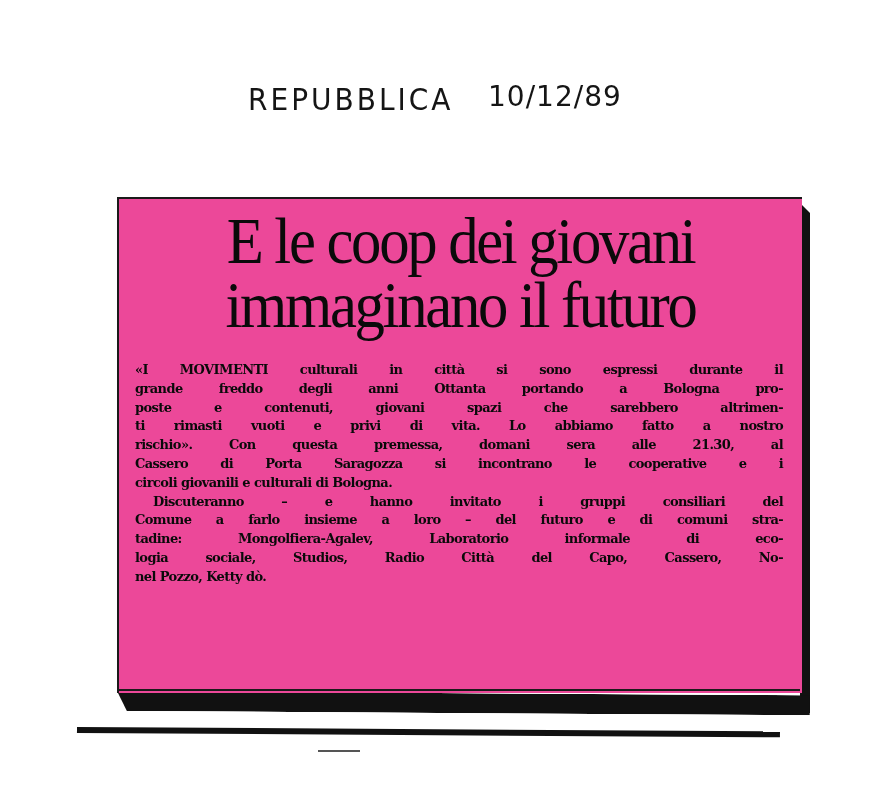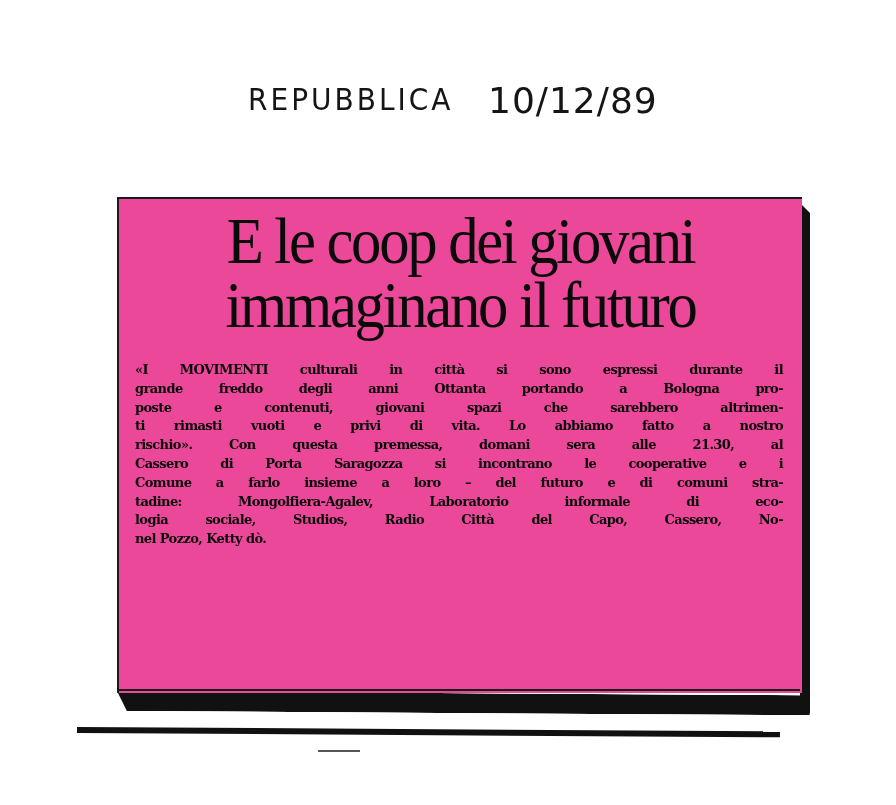--- a/index.html
+++ b/index.html
@@ -30,21 +30,21 @@
       left: 0;
       top: 6px;
       font-size: 28px;
       letter-spacing: 3px;
       transform: scaleY(1.05);
     }
     .hw-date {
       position: absolute;
       left: 240px;
       top: 2px;
-      font-size: 36px;
+      font-size: 28px;
       letter-spacing: 1px;
     }
     .clip {
       position: absolute;
       left: 117px;
       top: 197px;
       width: 683px;
       height: 494px;
       border: 2px solid #1a1a1a;
       border-right: none;
@@ -154,22 +154,24 @@
   </div>
 
   <div class="body-text">
     <div>
       <span class="line">«I MOVIMENTI culturali in città si sono espressi durante il</span>
       <span class="line">grande freddo degli anni Ottanta portando a Bologna pro-</span>
       <span class="line">poste e contenuti, giovani spazi che sarebbero altrimen-</span>
       <span class="line">ti rimasti vuoti e privi di vita. Lo abbiamo fatto a nostro</span>
       <span class="line">rischio». Con questa premessa, domani sera alle 21.30, al</span>
       <span class="line">Cassero di Porta Saragozza si incontrano le cooperative e i</span>
+      <span class="line last">circoli giovanili e culturali di Bologna.</span>
     </div>
     <div>
+      <span class="line indent">Discuteranno – e hanno invitato i gruppi consiliari del</span>
       <span class="line">Comune a farlo insieme a loro – del futuro e di comuni stra-</span>
       <span class="line">tadine: Mongolfiera-Agalev, Laboratorio informale di eco-</span>
       <span class="line">logia sociale, Studios, Radio Città del Capo, Cassero, No-</span>
       <span class="line last">nel Pozzo, Ketty dò.</span>
     </div>
   </div>
 </div>
 
 <div class="inner-line"></div>
 <div class="rule"></div>

